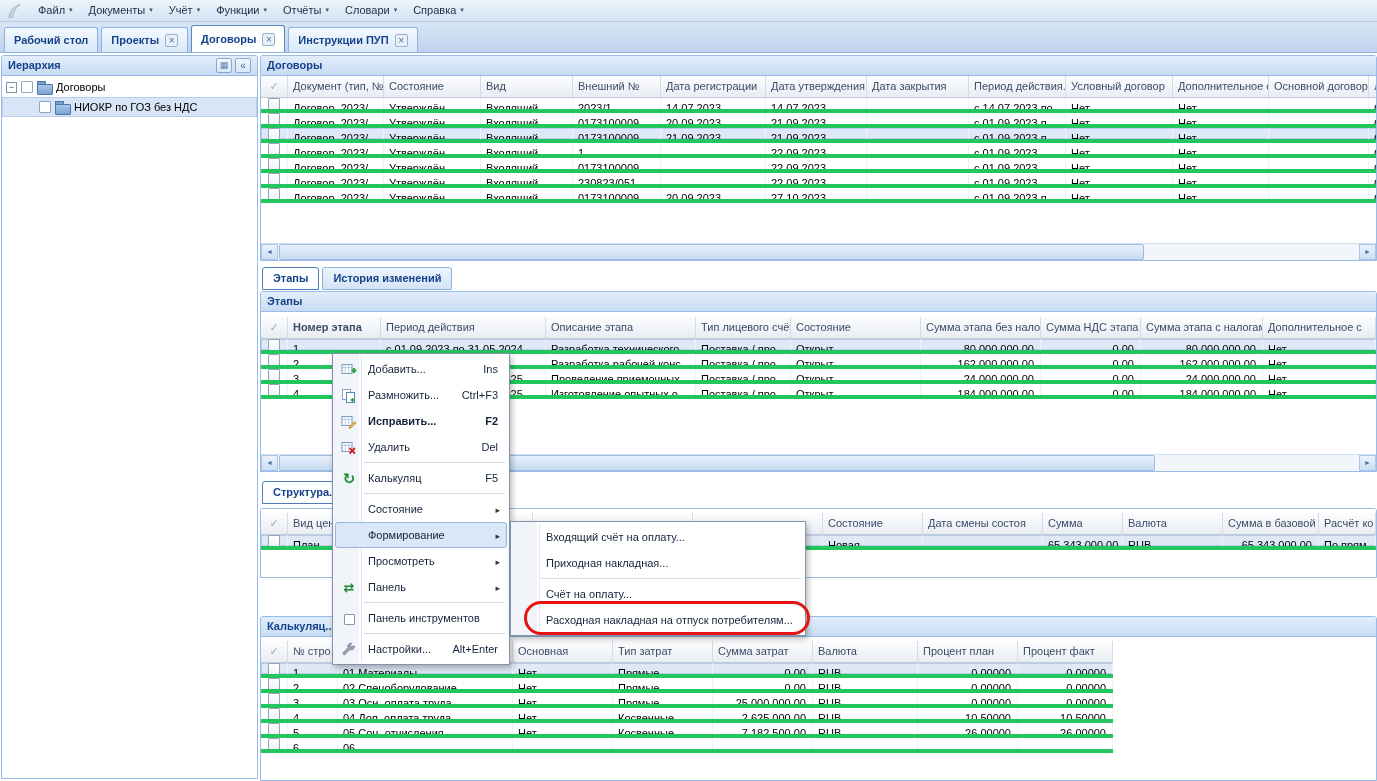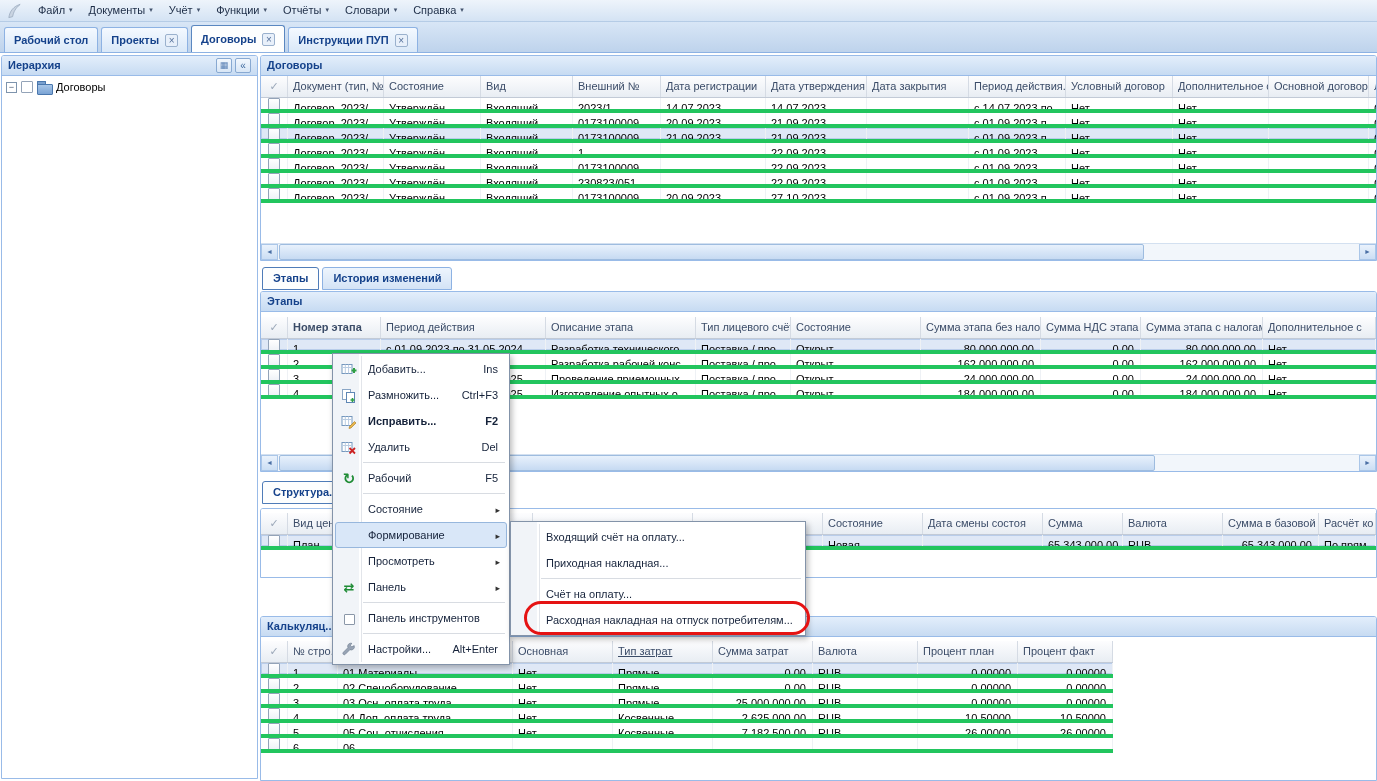--- a/index.html
+++ b/index.html
@@ -144,20 +144,26 @@
       <span class="tool-collapse">«</span>
     </span>
   </div>
   <div class="tree" id="tree">
       <div class="t-row" style="padding-left: 4px;">
         <span class="t-exp">−</span>
         <span class="t-cb"></span>
         <span class="t-folder"></span>
         <span>Договоры</span>
       </div>
+      <div class="t-row sel" style="padding-left: 22px;">
+        <span class="t-sp"></span>
+        <span class="t-cb"></span>
+        <span class="t-folder"></span>
+        <span>НИОКР по ГОЗ без НДС</span>
+      </div>
     </div>
 </div>
 
 <div class="panel" id="contracts-panel" style="left:260px;top:55px;width:1117px;height:206px;">
   <div class="p-hdr">
     <span>Договоры</span>
   </div>
   <div class="grid" style="height:169px;">
       <div class="g-hdr">
         <div class="g-hcell g-cb" style="width: 27px;">
@@ -442,21 +448,21 @@
   </div>
   <div class="p-gap" style="height:4px;"></div>
   <div class="grid" style="width:852px;">
       <div class="g-hdr">
         <div class="g-hcell g-cb" style="width: 27px;">
           <span class="hcheck">✓</span>
         </div>
         <div class="g-hcell" style="width: 50px;">№ стро...</div>
         <div class="g-hcell" style="width: 175px;"></div>
         <div class="g-hcell" style="width: 100px;">Основная</div>
-        <div class="g-hcell" style="width: 100px; text-decoration: underline;">Тип затрат</div>
+        <div class="g-hcell" style="width: 100px;">Тип затрат</div>
         <div class="g-hcell" style="width: 100px;">Сумма затрат</div>
         <div class="g-hcell" style="width: 105px;">Валюта</div>
         <div class="g-hcell" style="width: 100px;">Процент план</div>
         <div class="g-hcell" style="width: 95px;">Процент факт</div>
       </div>
       <div class="g-row sel">
         <div class="g-cell g-cb" style="width: 27px;">
           <span class="cb"></span>
         </div>
         <div class="g-cell" style="width: 50px;">1</div>
@@ -561,21 +567,21 @@
     <div class="m-item"><span class="m-ic">
         <svg width="16" height="16" viewBox="0 0 16 16">
           <rect x="1" y="2.5" width="10" height="9" fill="#fff" stroke="#7597bd"></rect>
           <path d="M1 5.5h10M4.3 2.5v9M7.6 2.5v9" stroke="#b9cce2" fill="none"></path>
           <path d="M8.5 8l5.5 5.5M14 8l-5.5 5.5" stroke="#cc2222" stroke-width="1.8"></path>
         </svg>
       </span><span class="m-label">Удалить</span><span class="m-sc">Del</span></div>
     <div class="m-sep"></div>
     <div class="m-item"><span class="m-ic">
         <span class="gl-green big">↻</span>
-      </span><span class="m-label">Рабочий</span><span class="m-sc">F5</span></div>
+      </span><span class="m-label">Калькуляц</span><span class="m-sc">F5</span></div>
     <div class="m-sep"></div>
     <div class="m-item"><span class="m-ic"></span><span class="m-label">Состояние</span><span class="m-arr">▸</span></div>
     <div class="m-item hover"><span class="m-ic"></span><span class="m-label">Формирование</span><span class="m-arr">▸</span></div>
     <div class="m-item"><span class="m-ic"></span><span class="m-label">Просмотреть</span><span class="m-arr">▸</span></div>
     <div class="m-item"><span class="m-ic">
         <span class="gl-green">⇄</span>
       </span><span class="m-label">Панель</span><span class="m-arr">▸</span></div>
     <div class="m-sep"></div>
     <div class="m-item"><span class="m-ic">
         <span class="mi-cb"></span>

